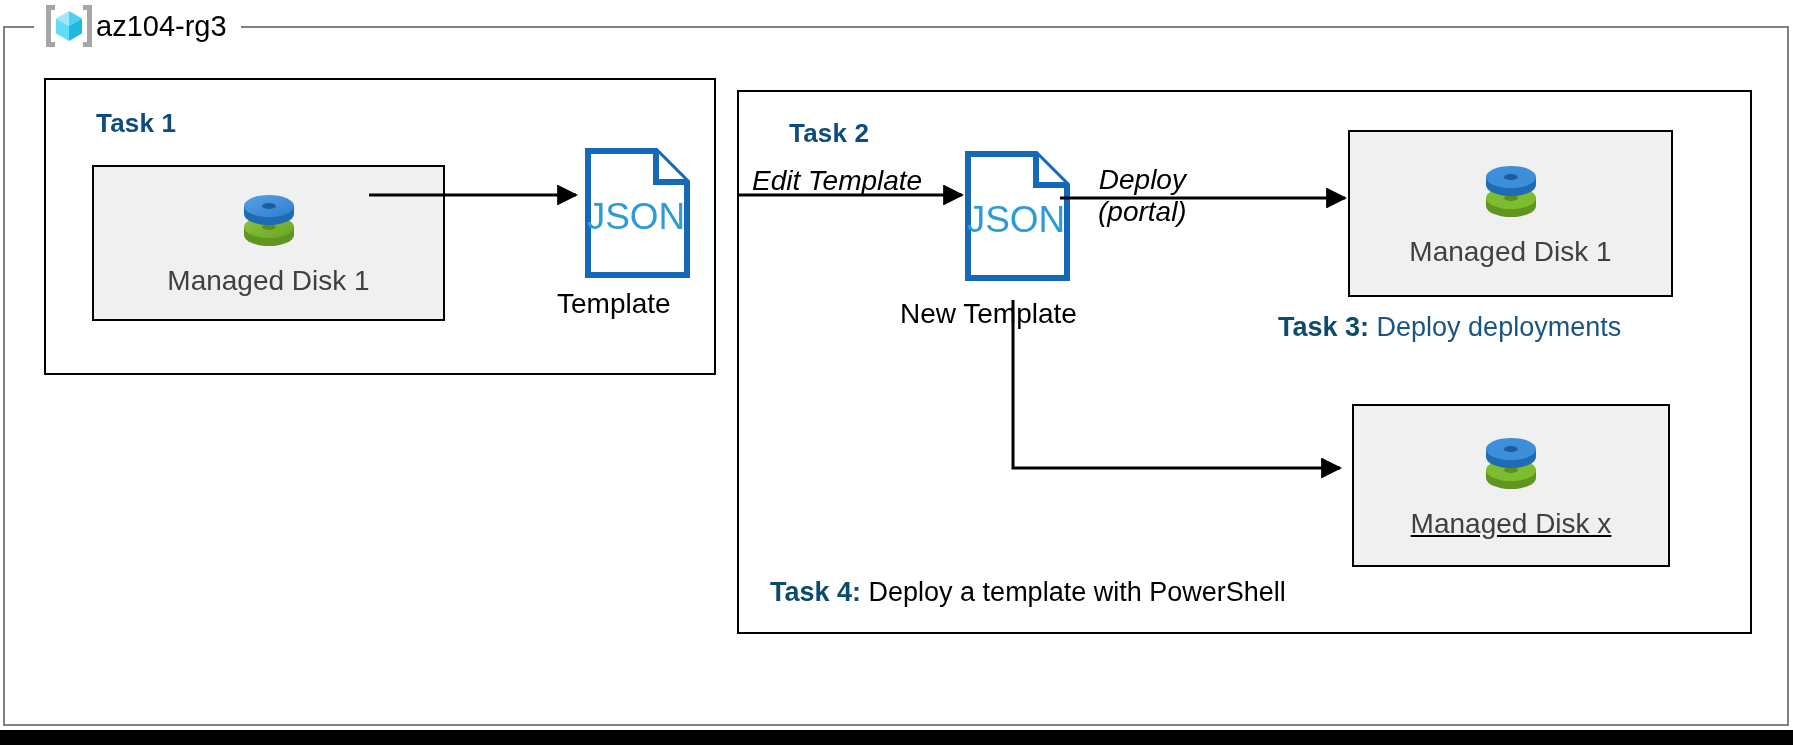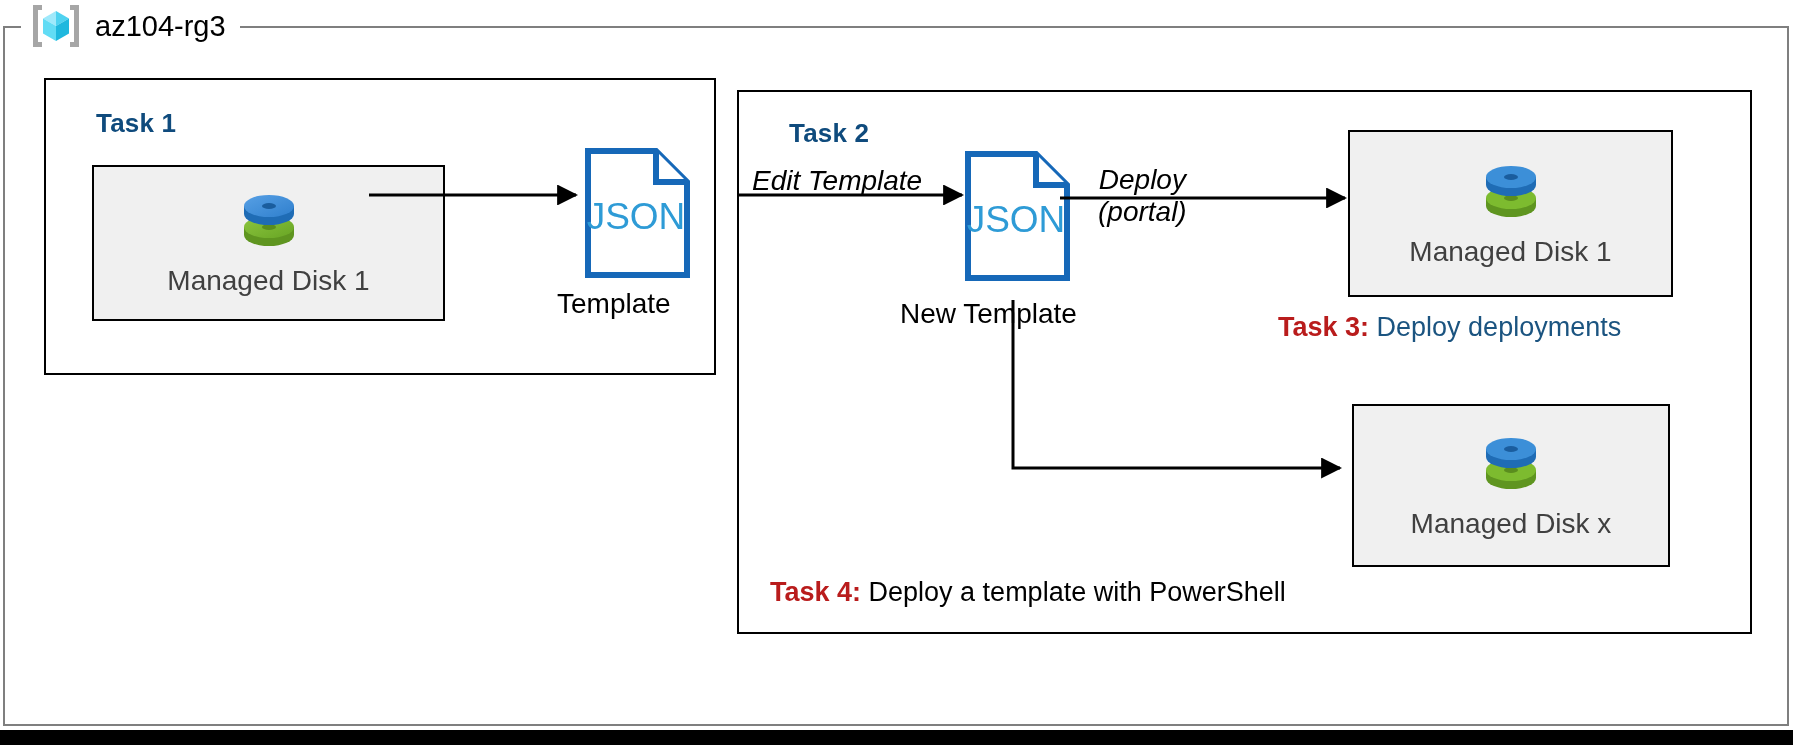--- a/index.html
+++ b/index.html
@@ -23,26 +23,26 @@
     position: absolute;
     left: 3px;
     top: 26px;
     width: 1786px;
     height: 700px;
     border: 2px solid #7f7f7f;
     background: transparent;
   }
   #rg-header {
     position: absolute;
-    left: 21px;
+    left: 34px;
     top: 0px;
     height: 52px;
     display: flex;
     align-items: center;
-    gap: 12px;
+    gap: 0;
     background: #ffffff;
     padding: 0 14px 0 8px;
   }
   #rg-icon { width: 54px; height: 46px; display: block; }
   #rg-title {
     font-size: 29px;
     line-height: 1;
     color: #000000;
     white-space: nowrap;
   }
@@ -80,21 +80,21 @@
   .resource-box .disk-icon { display: block; }
   .resource-label {
     font-size: 28px;
     color: #404040;
     white-space: nowrap;
     margin-top: 16px;
   }
 
   #disk-box-source  { left: 92px;  top: 165px; width: 353px; height: 156px; }
   #disk-box-target1 { left: 1348px; top: 130px; width: 325px; height: 167px; }
-  #disk-box-targetx { left: 1352px; top: 404px; width: 318px; height: 163px; }
+  #disk-box-targetx { left: 1352px; top: 404px; width: 318px; height: 163px; text-decoration: underline; }
 
   
   .json-doc { position: absolute; }
   #json-template     { left: 584px; top: 147px; }
   #json-new-template { left: 964px; top: 150px; }
 
   .caption {
     position: absolute;
     font-size: 28px;
     color: #000000;
@@ -126,21 +126,21 @@
   
   .task-note {
     position: absolute;
     font-size: 27px;
     color: #000000;
     white-space: nowrap;
     line-height: 1.28;
   }
   .task-note .task-key {
     font-weight: bold;
-    color: #b91c1c;
+    color: #0c4a6e;
   }
   .task-note .task-desc-blue { color: #1b5480; }
 
   #task3-note { left: 1278px; top: 310px; }
   #task-notes-block { left: 770px; top: 575px; }
   #task-notes-block .task-note { position: static; display: block; text-align: right; }
 
   
   #bottom-bar {
     position: absolute;

